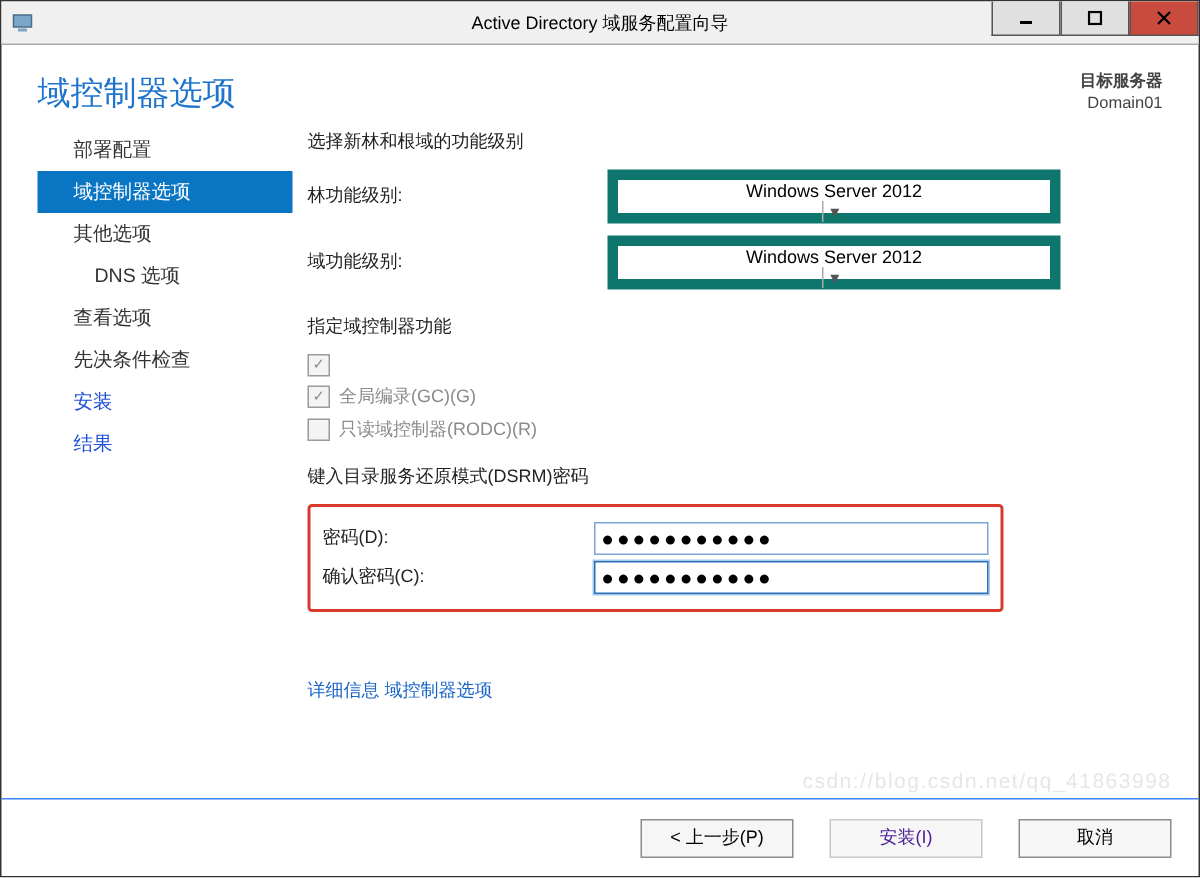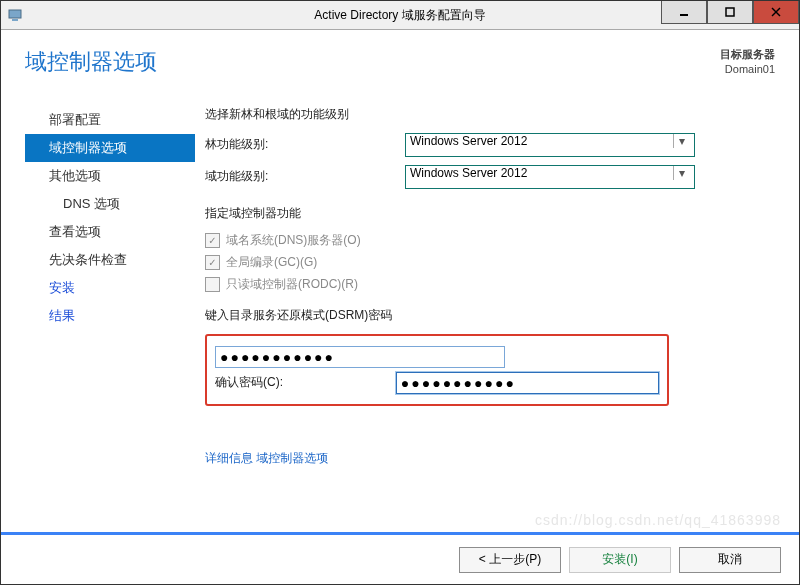--- a/index.html
+++ b/index.html
@@ -8,43 +8,43 @@
   .titlebar-icon { width:16px; height:16px; margin:0 6px; display:flex; align-items:center; }
   .titlebar-title { position:absolute; left:0; right:0; text-align:center; font-size:12px; color:#000; pointer-events:none; }
   .win-controls { position:absolute; right:0; top:0; display:flex; }
   .win-btn { width:44px; height:22px; display:flex; align-items:center; justify-content:center; border:1px solid #555; border-top:none; background:#e0e0e0; font-size:12px; font-family:Arial,sans-serif; }
   .win-btn.close { background:#c94b3e; color:#000; }
   .content { position:absolute; top:28px; left:0; right:0; bottom:52px; padding:18px 24px; box-sizing:border-box; }
   .page-header { display:flex; justify-content:space-between; align-items:flex-start; }
   .page-title { font-size:22px; color:#1f75cc; font-weight:400; }
   .target-box { text-align:right; font-size:11px; color:#444; line-height:1.4; }
   .target-box .lbl { font-weight:bold; }
-  .body { display:flex; margin-top:28px; }
+  .body { display:flex; margin-top:8px; }
   .nav { width:170px; flex:0 0 170px; }
   .nav-item { padding:5px 10px 5px 24px; color:#333; cursor:default; font-size:13px; }
   .nav-item.sub { padding-left:38px; }
   .nav-item.active { background:#0975c3; color:#fff; }
   .nav-item.disabled { color:#1d4ed8; }
   .main { flex:1; padding-left:10px; }
   .section-label { margin:0 0 10px; color:#222; }
   .row { display:flex; align-items:center; margin-bottom:8px; }
   .row .lbl { width:200px; color:#222; }
-  .dropdown { width:280px; height:22px; border:1px solid #0f766e; background:#fff; display:flex; align-items:flex-start; padding:0 4px; justify-content:space-between; color:#000; }
+  .dropdown { width:280px; height:22px; border:7px solid #0f766e; background:#fff; display:flex; align-items:center; padding:0 4px; justify-content:space-between; color:#000;flex-direction:column; }
   .dropdown .arrow { width:16px; text-align:center; color:#555; border-left:1px solid #aaa; }
   .chk-row { display:flex; align-items:center; margin-bottom:5px; color:#8a8a8a; }
   .chk { width:13px; height:13px; border:1px solid #9b9b9b; margin-right:6px; display:flex; align-items:center; justify-content:center; font-size:10px; color:#888; background:#f4f4f4; }
   .pwd-box { border:2px solid #d93a2b; border-radius:3px; padding:6px 8px; width:444px; }
   .pwd-row { display:flex; align-items:center; margin:4px 0; }
   .pwd-row .lbl { width:200px; color:#222; }
   .pwd-input { width:280px; height:20px; border:1px solid #7aa7d8; padding:0 4px; font-family:Arial; font-size:14px; letter-spacing:2px; line-height:20px; background:#fff; }
   .pwd-input.focus { border:1px solid #2c6fba; box-shadow:0 0 0 1px #a6c8ea; }
   .more-link { color:#1964c7; margin-top:44px; display:inline-block; }
-  .button-bar { position:absolute; left:0; right:0; bottom:0; height:52px; border-top:3px solid #3b82f6; display:flex; align-items:center; justify-content:flex-end; padding:0 18px; gap:8px; box-sizing:border-box; }
+  .button-bar { position:absolute; left:0; right:0; bottom:0; height:52px; border-top:1px solid #3b82f6; display:flex; align-items:center; justify-content:flex-end; padding:0 18px; gap:24px; box-sizing:border-box; }
   .btn { min-width:84px; height:24px; border:1px solid #8d8d8d; background:#f6f6f6; color:#000; display:flex; align-items:center; justify-content:center; font-size:12px; padding:0 8px; }
-  .btn.disabled { color:#15803d; border-color:#c9c9c9; }
+  .btn.disabled { color:#4c1d95; border-color:#c9c9c9; }
   .btn.primary { outline:2px solid #d93a2b; outline-offset:2px; border:1px solid #3f7bbf; background:#eaf2fb; }
   .watermark { position:absolute; right:18px; bottom:56px; color:#e6e6e6; font-size:14px; letter-spacing:1px; pointer-events:none; }
 </style>
 </head>
 <body>
 
 <div class="window">
 
   <div class="titlebar">
     <span class="titlebar-icon">
@@ -108,34 +108,34 @@
           <div class="lbl">域功能级别:</div>
           <div class="dropdown">
             <span>Windows Server 2012</span>
             <span class="arrow">▾</span>
           </div>
         </div>
 
         <div class="section-label" style="margin-top:16px">指定域控制器功能</div>
         <div class="chk-row">
           <span class="chk">✓</span>
-          <span>域名系统(DNS)服务器(O)</span>
         </div>
         <div class="chk-row">
           <span class="chk">✓</span>
           <span>全局编录(GC)(G)</span>
         </div>
         <div class="chk-row">
           <span class="chk"></span>
           <span>只读域控制器(RODC)(R)</span>
         </div>
 
         <div class="section-label" style="margin-top:14px">键入目录服务还原模式(DSRM)密码</div>
         <div class="pwd-box">
           <div class="pwd-row">
+            <div class="lbl">密码(D):</div>
             <div class="pwd-input">●●●●●●●●●●●</div>
           </div>
           <div class="pwd-row">
             <div class="lbl">确认密码(C):</div>
             <div class="pwd-input focus">●●●●●●●●●●●</div>
           </div>
         </div>
 
         <a class="more-link">详细信息 域控制器选项</a>
       </div>

